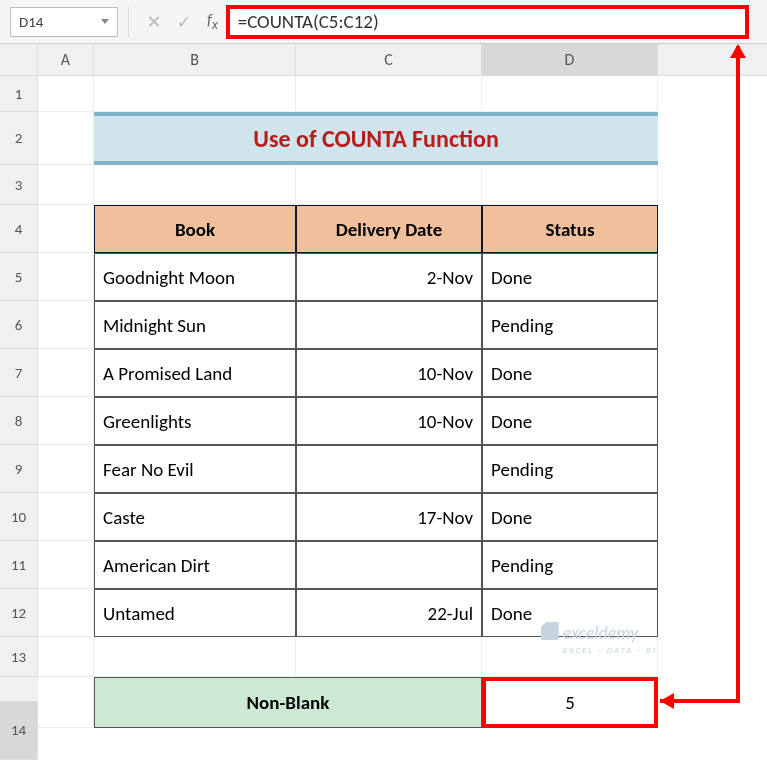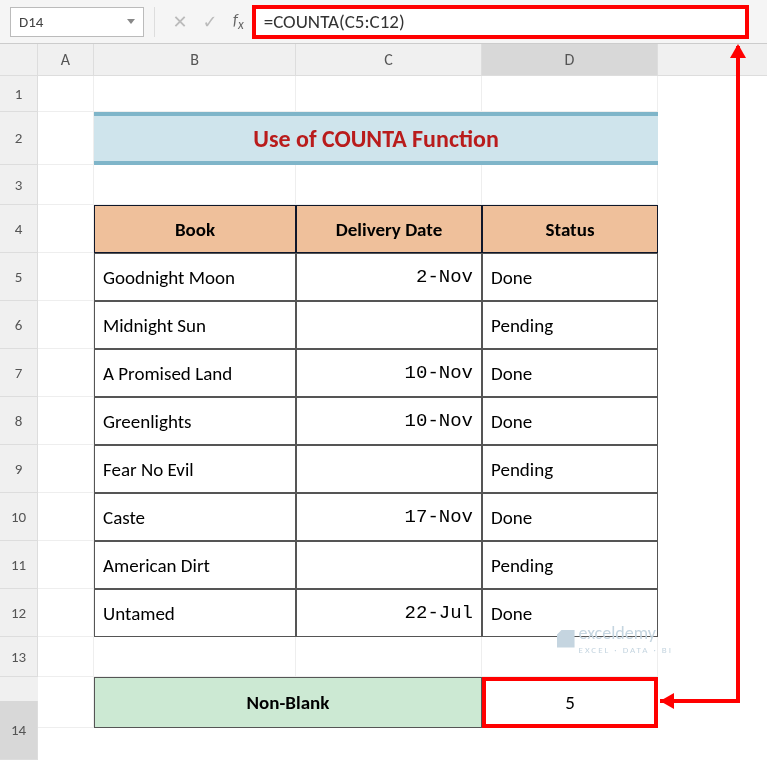--- a/index.html
+++ b/index.html
@@ -13,21 +13,21 @@
 }
 .formula-bar {
   display: flex;
   align-items: center;
   height: 44px;
   border-bottom: 1px solid #ccc;
   background: #f5f5f5;
   padding-left: 10px;
 }
 .name-box {
-  width: 134px;
+  width: 108px;
   height: 30px;
   background: #fff;
   border: 1px solid #bbb;
   display: flex;
   align-items: center;
   padding: 0 8px;
   justify-content: space-between;
 }
 .name-box-text { font-size: 15px; color: #444; }
 .dropdown-arrow {
@@ -124,42 +124,43 @@
   border: 1px solid #0f172a;
   display: flex; align-items: center; justify-content: center;
   font-weight: bold; font-size: 19px;
 }
 .data-cell {
   border: 1px solid #555;
   display: flex; align-items: center;
   padding: 0 8px;
   font-size: 19px;
 }
-.dc-right { justify-content: flex-end; font-family: Liberation Mono, monospace; }
+.dc-right { justify-content: flex-end; }
 .nonblank-label {
   width: 388px;
   background: #cce9d3;
   border: 1px solid #555;
   display: flex; align-items: center; justify-content: center;
   font-weight: bold; font-size: 19px;
 }
 .nonblank-value {
   width: 176px;
   border: 4px solid #ff0000;
   display: flex; align-items: center; justify-content: center;
   font-size: 19px;
 }
 .watermark {
   position: absolute;
-  right: 94px; bottom: 105px;
+  right: 110px; bottom: 105px;
   color: #c5d5e0;
   font-size: 18px;
   font-weight: 500;
-  display: flex; align-items: center; gap: 4px;
+  display: flex; gap: 4px;
   pointer-events: none;
+  font-style: italic;
 }
 .watermark .wm-icon {
   width: 18px; height: 18px;
   background: #c5d5e0;
   clip-path: polygon(30% 0, 100% 0, 100% 100%, 0 100%, 0 30%);
 }
 .watermark .sub { font-size: 9px; letter-spacing: 2px; display:block; color:#c5d5e0; }
 .arrow-svg {
   position: absolute;
   top: 44px; left: 0;

